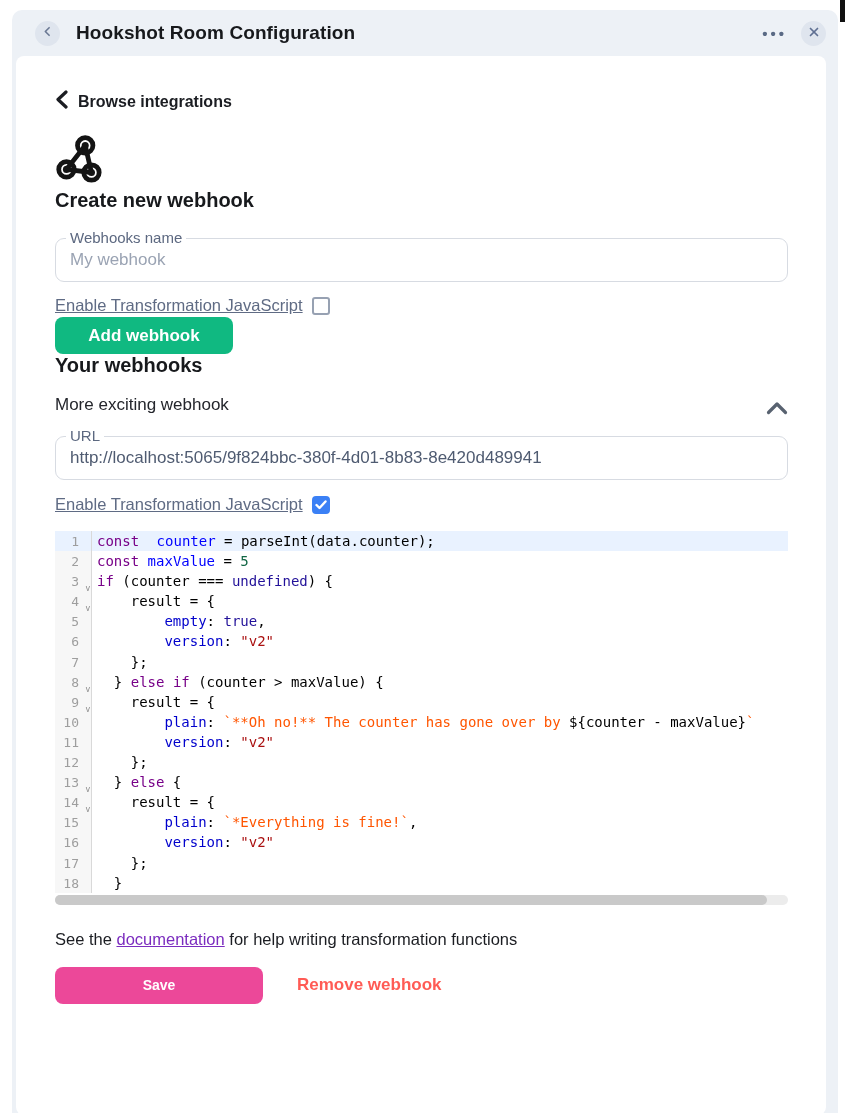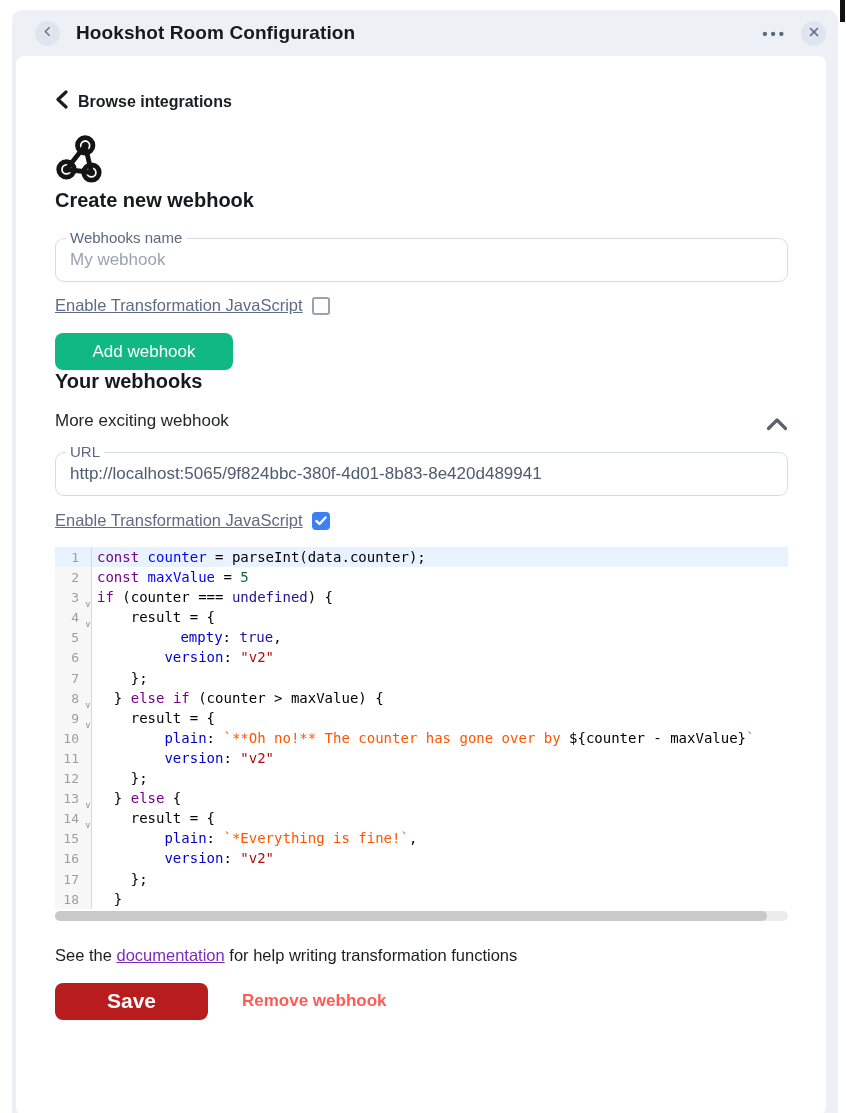--- a/index.html
+++ b/index.html
@@ -53,22 +53,22 @@
   .check-label{font-size:16.5px;color:#5f6b84;text-decoration:underline;}
   .checkbox{
     width:18px;height:18px;border:2px solid #97a1b2;border-radius:3px;background:#fff;
     box-sizing:border-box;display:flex;align-items:center;justify-content:center;cursor:pointer;
   }
   .checkbox svg{display:none;}
   .checkbox.checked{background:#3b80f5;border-color:#3b80f5;border-radius:4px;}
   .checkbox.checked svg{display:block;}
   
   .btn-green{
-    margin-top:18px;width:178px;height:37px;border:none;border-radius:8px;
-    background:#10b981;color:#fff;font-size:17px;font-weight:400;cursor:pointer;
+    margin-top:2px;width:178px;height:37px;border:none;border-radius:8px;
+    background:#10b981;color:#fff;font-size:17px;font-weight:700;cursor:pointer;
     font-family:"Liberation Sans", sans-serif;
   }
   .hook-row{display:flex;align-items:flex-end;margin-top:18px;}
   .hook-name{font-size:17px;color:#24262c;}
   .collapse{margin-left:auto;cursor:pointer;display:flex;align-items:center;}
   
   .editor{margin-top:17px;width:733px;font-family:"DejaVu Sans Mono", monospace;}
   .cm-row{display:flex;height:20.1px;line-height:20.1px;background:#fff;}
   .cm-row.active{background:#e9f2ff;}
   .cm-gutter{
@@ -83,22 +83,22 @@
     font-family:"Liberation Sans", sans-serif;
   }
   .cm-code{padding-left:5px;font-size:14px;white-space:pre;overflow:hidden;color:#000;}
   .hscroll{margin-top:2px;width:733px;height:10px;border-radius:5px;background:#ececec;}
   .hscroll .thumb{width:712px;height:10px;border-radius:5px;background:#c9c9c9;cursor:pointer;}
   
   .help{margin-top:25px;font-size:16.5px;color:#1b1d22;}
   .help a{color:#7b2cbf;text-decoration:underline;cursor:pointer;}
   .actions{display:flex;align-items:center;margin-top:18px;}
   .btn-save{
-    width:153px;height:37px;border:none;border-radius:8px;background:#b91c1c;color:#fff;
-    font-size:21px;font-weight:700;cursor:pointer;font-family:"Liberation Sans", sans-serif;
+    width:208px;height:37px;border:none;border-radius:8px;background:#ec4899;color:#fff;
+    font-size:14px;font-weight:700;cursor:pointer;font-family:"Liberation Sans", sans-serif;
   }
   .btn-remove{
     margin-left:28px;background:none;border:none;color:#ff5b55;font-size:17px;font-weight:700;
     cursor:pointer;font-family:"Liberation Sans", sans-serif;
   }
 </style>
 </head>
 <body>
 
 <div class="cursor-artifact"></div>
@@ -194,37 +194,37 @@
         <svg width="12" height="10" viewBox="0 0 12 10" fill="none" stroke="#fff" stroke-width="2.4" stroke-linecap="round" stroke-linejoin="round">
             <polyline points="1.5 5 4.5 8 10.5 1.5"></polyline>
           </svg>
       </div>
     </div>
 
     <div class="editor">
       <div>
           <div class="cm-row active">
             <div class="cm-gutter"><span class="num">1</span></div>
-            <div class="cm-code"><span style="color: rgb(119, 0, 136);">const</span><span style="color: rgb(0, 0, 0);"> </span><span style="color: rgb(0, 0, 255);">counter</span><span style="color: rgb(0, 0, 0);"> = parseInt(data.counter);</span></div>
+            <div class="cm-code"><span style="color: rgb(119, 0, 136);">const</span><span style="color: rgb(0, 0, 0);"> </span><span style="color: rgb(0, 0, 255); margin-left: 9px;">counter</span><span style="color: rgb(0, 0, 0);"> = parseInt(data.counter);</span></div>
           </div>
           <div class="cm-row">
             <div class="cm-gutter"><span class="num">2</span></div>
             <div class="cm-code"><span style="color: rgb(119, 0, 136);">const</span><span style="color: rgb(0, 0, 0);"> </span><span style="color: rgb(0, 0, 255);">maxValue</span><span style="color: rgb(0, 0, 0);"> = </span><span style="color: rgb(17, 102, 68);">5</span></div>
           </div>
           <div class="cm-row">
             <div class="cm-gutter"><span class="num">3</span><span class="fold">v</span></div>
             <div class="cm-code"><span style="color: rgb(119, 0, 136);">if</span><span style="color: rgb(0, 0, 0);"> (counter === </span><span style="color: rgb(34, 17, 153);">undefined</span><span style="color: rgb(0, 0, 0);">) {</span></div>
           </div>
           <div class="cm-row">
             <div class="cm-gutter"><span class="num">4</span><span class="fold">v</span></div>
             <div class="cm-code"><span style="color: rgb(0, 0, 0);">    result = {</span></div>
           </div>
           <div class="cm-row">
             <div class="cm-gutter"><span class="num">5</span></div>
-            <div class="cm-code"><span style="color: rgb(0, 0, 0);">        </span><span style="color: rgb(0, 0, 204); margin-left: 16px;">empty</span><span style="color: rgb(0, 0, 0);">: </span><span style="color: rgb(34, 17, 153);">true</span><span style="color: rgb(0, 0, 0);">,</span></div>
+            <div class="cm-code"><span style="color: rgb(0, 0, 0);">        </span><span style="color: rgb(0, 0, 204);">empty</span><span style="color: rgb(0, 0, 0);">: </span><span style="color: rgb(34, 17, 153);">true</span><span style="color: rgb(0, 0, 0);">,</span></div>
           </div>
           <div class="cm-row">
             <div class="cm-gutter"><span class="num">6</span></div>
             <div class="cm-code"><span style="color: rgb(0, 0, 0);">        </span><span style="color: rgb(0, 0, 204);">version</span><span style="color: rgb(0, 0, 0);">: </span><span style="color: rgb(170, 17, 17);">"v2"</span></div>
           </div>
           <div class="cm-row">
             <div class="cm-gutter"><span class="num">7</span></div>
             <div class="cm-code"><span style="color: rgb(0, 0, 0);">    };</span></div>
           </div>
           <div class="cm-row">

